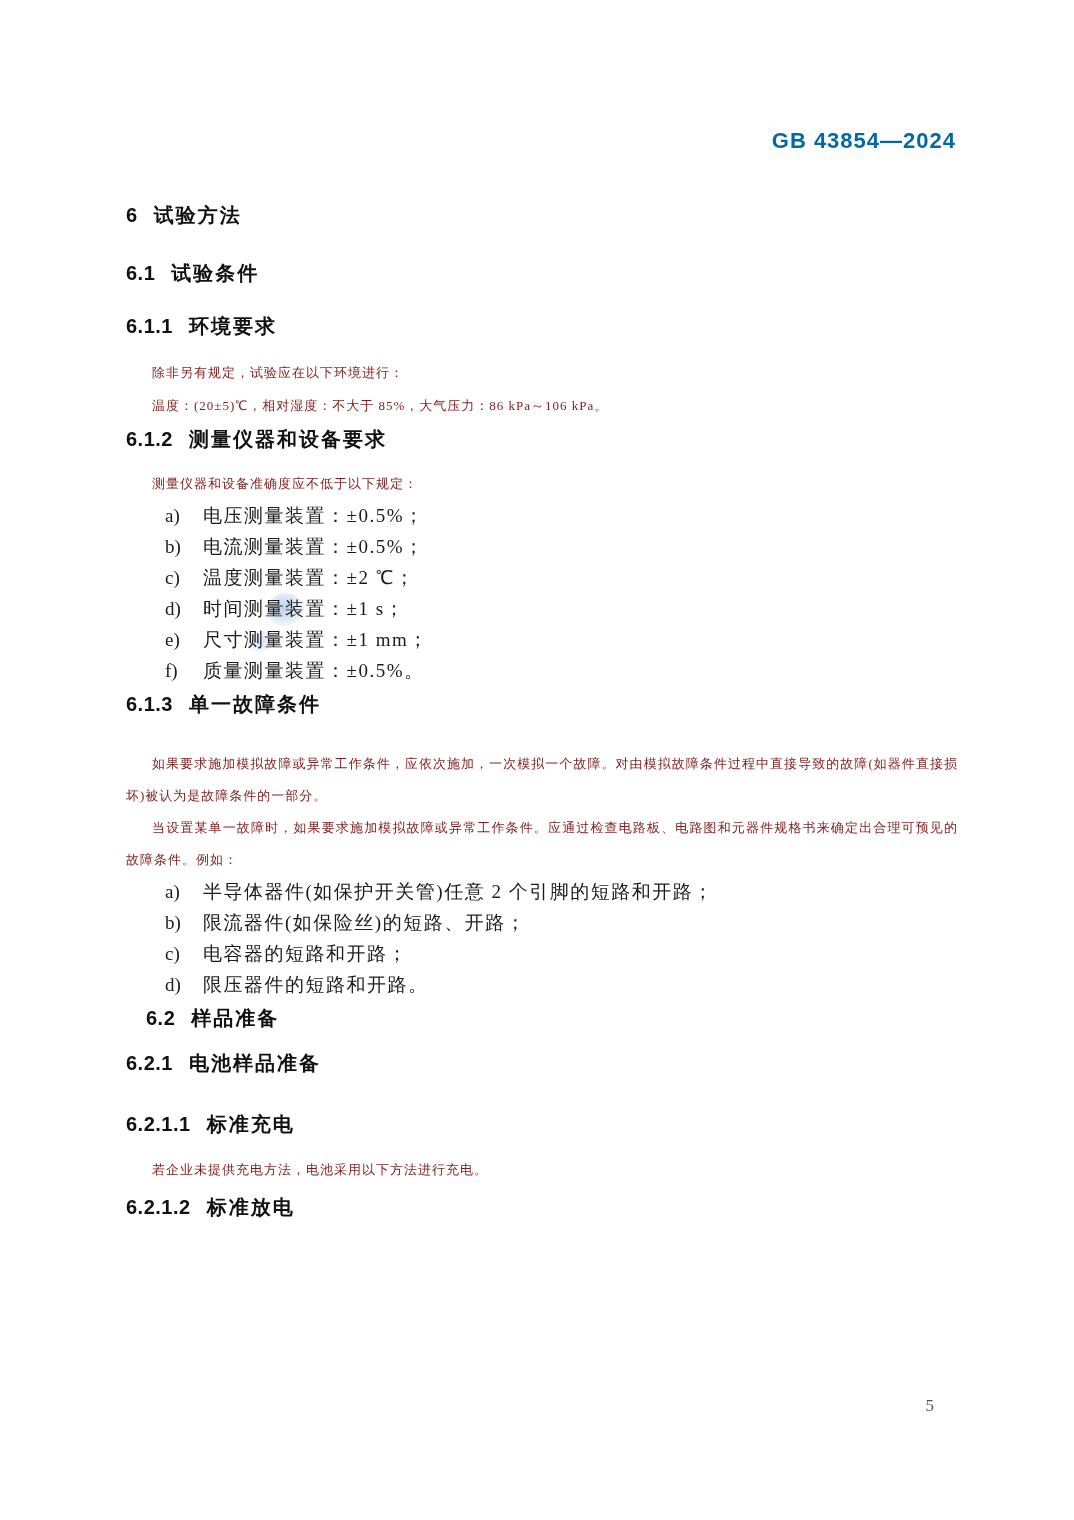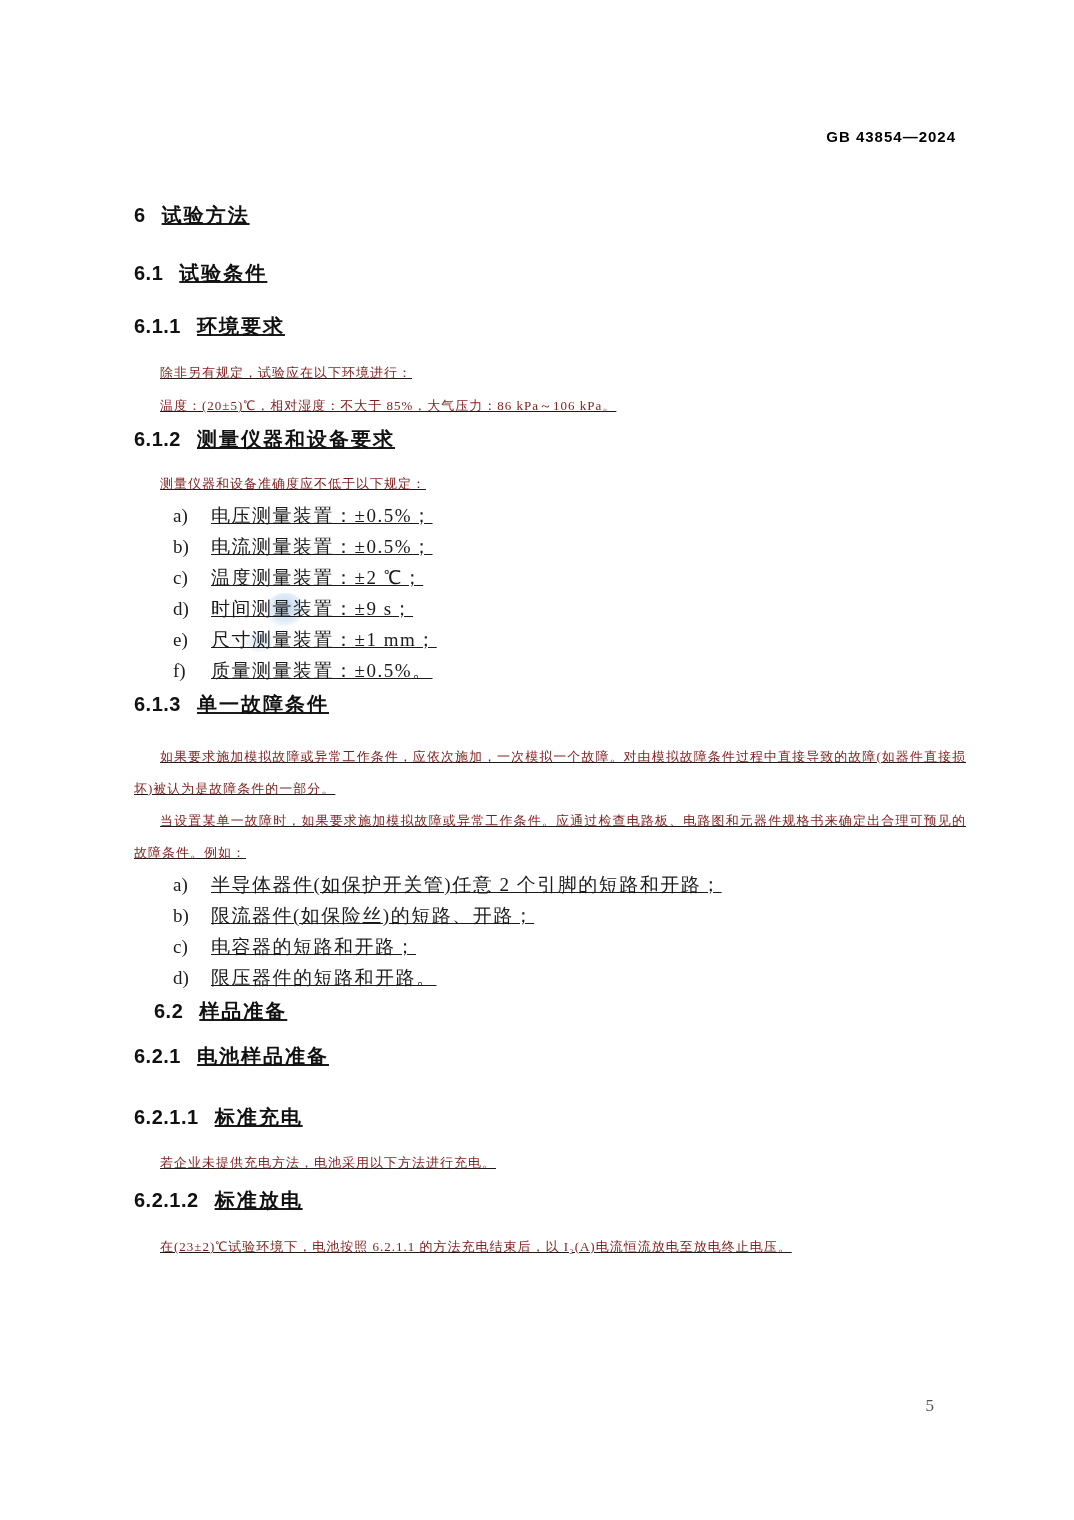--- a/index.html
+++ b/index.html
@@ -8,25 +8,25 @@
     width:1074px;height:1520px;
     background:#ffffff;
     margin:0 auto;
     overflow:hidden;
     font-family:"Liberation Serif", serif;
     color:#1b1b1b;
   }
   .running-header{
     position:absolute;top:128px;right:118px;
     font-family:"Liberation Sans", sans-serif;
-    font-weight:bold;font-size:15px;letter-spacing:1px;color:#000000;
+    font-weight:bold;font-size:22px;letter-spacing:1px;color:#0369a1;
     z-index:2;
   }
   .content{
-    position:absolute;left:134px;top:0;width:832px;z-index:1;text-decoration:underline;
+    position:absolute;left:126px;top:0;width:832px;z-index:1;
   }
   .h-main,.h-sub{
     font-family:"Liberation Sans", sans-serif;
     font-weight:bold;color:#111;
     font-size:20px;line-height:26px;
     margin:0;
   }
   .h-num{display:inline-block;margin-right:16px;letter-spacing:0.5px;}
   .h-title{letter-spacing:2px;}
   p{
@@ -46,21 +46,21 @@
   .lh32{line-height:32px;}
   
   .mt-h6{margin-top:202px;}
   .mt-h61{margin-top:32px;}
   .mt-h611{margin-top:27px;}
   .mt-p611a{margin-top:17px;}
   .mt-h612{margin-top:4px;}
   .mt-intro612{margin-top:15px;}
   .mt-list612{margin-top:3px;}
   .mt-h613{margin-top:5px;}
-  .mt-p613a{margin-top:24px;}
+  .mt-p613a{margin-top:31px;}
   .mt-list613{margin-top:1px;}
   .mt-h62{margin-top:5px;margin-left:20px;}
   .mt-h621{margin-top:19px;}
   .mt-h6211{margin-top:35px;}
   .mt-p6211a{margin-top:16px;}
   .mt-h6212{margin-top:8px;}
   .mt-p6212{margin-top:17px;}
   .page-number{
     position:absolute;top:1396px;right:140px;
     font-size:17px;color:#555;letter-spacing:0;z-index:2;
@@ -100,21 +100,21 @@
     <p class="indent">温度：(20±5)℃，相对湿度：不大于 85%，大气压力：86 kPa～106 kPa。</p>
 
     <h4 class="h-sub mt-h612"><span class="h-num">6.1.2</span><span class="h-title">测量仪器和设备要求</span></h4>
 
     <p class="indent mt-intro612">测量仪器和设备准确度应不低于以下规定：</p>
 
     <ul class="clause-list mt-list612">
       <li><span class="item-label">a)</span><span>电压测量装置：±0.5%；</span></li>
       <li><span class="item-label">b)</span><span>电流测量装置：±0.5%；</span></li>
       <li><span class="item-label">c)</span><span>温度测量装置：±2 ℃；</span></li>
-      <li><span class="item-label">d)</span><span>时间测量装置：±9 s；</span></li>
+      <li><span class="item-label">d)</span><span>时间测量装置：±1 s；</span></li>
       <li><span class="item-label">e)</span><span>尺寸测量装置：±1 mm；</span></li>
       <li><span class="item-label">f)</span><span>质量测量装置：±0.5%。</span></li>
     </ul>
 
     <h4 class="h-sub mt-h613"><span class="h-num">6.1.3</span><span class="h-title">单一故障条件</span></h4>
 
     <p class="indent lh32 mt-p613a">如果要求施加模拟故障或异常工作条件，应依次施加，一次模拟一个故障。对由模拟故障条件过程中直接导致的故障(如器件直接损坏)被认为是故障条件的一部分。</p>
     <p class="indent lh32">当设置某单一故障时，如果要求施加模拟故障或异常工作条件。应通过检查电路板、电路图和元器件规格书来确定出合理可预见的故障条件。例如：</p>
 
     <ul class="clause-list mt-list613">
@@ -127,19 +127,18 @@
     <h3 class="h-sub mt-h62"><span class="h-num">6.2</span><span class="h-title">样品准备</span></h3>
 
     <h4 class="h-sub mt-h621"><span class="h-num">6.2.1</span><span class="h-title">电池样品准备</span></h4>
 
     <h4 class="h-sub mt-h6211"><span class="h-num">6.2.1.1</span><span class="h-title">标准充电</span></h4>
 
     <p class="indent mt-p6211a">若企业未提供充电方法，电池采用以下方法进行充电。</p>
 
     <h4 class="h-sub mt-h6212"><span class="h-num">6.2.1.2</span><span class="h-title">标准放电</span></h4>
 
-    <p class="indent mt-p6212">在(23±2)℃试验环境下，电池按照 6.2.1.1 的方法充电结束后，以 I₂(A)电流恒流放电至放电终止电压。</p>
 
   </div>
 
   <div class="page-number">5</div>
 
 </div>
 
 </body></html>

